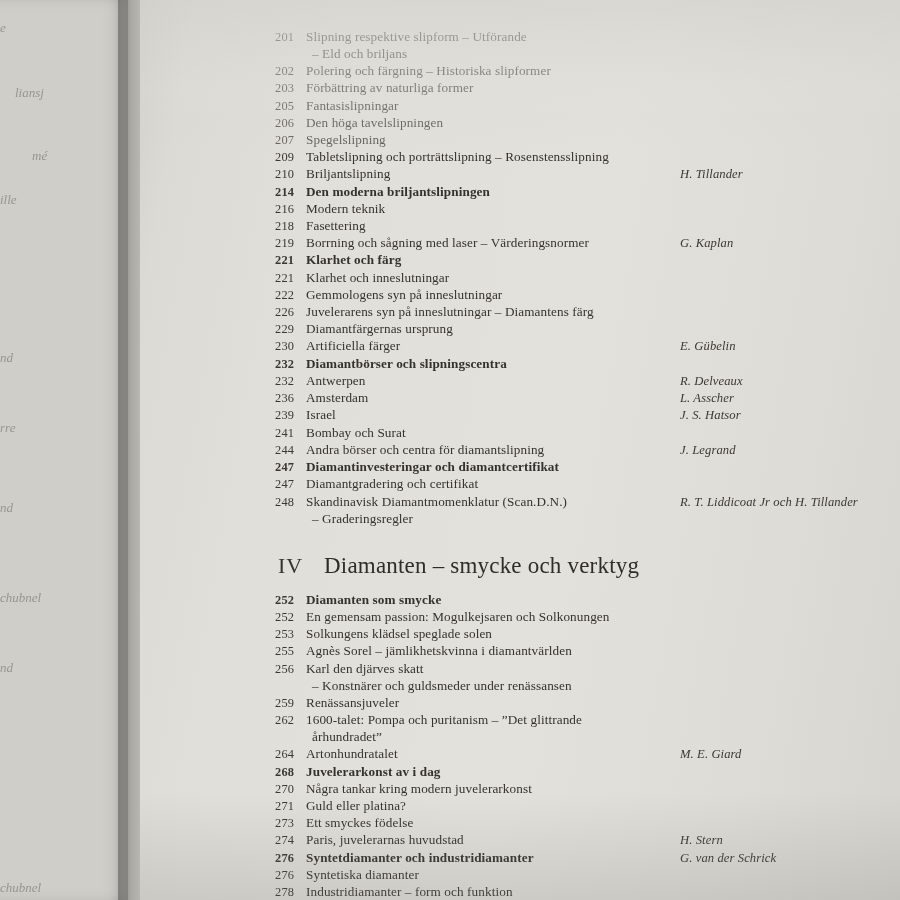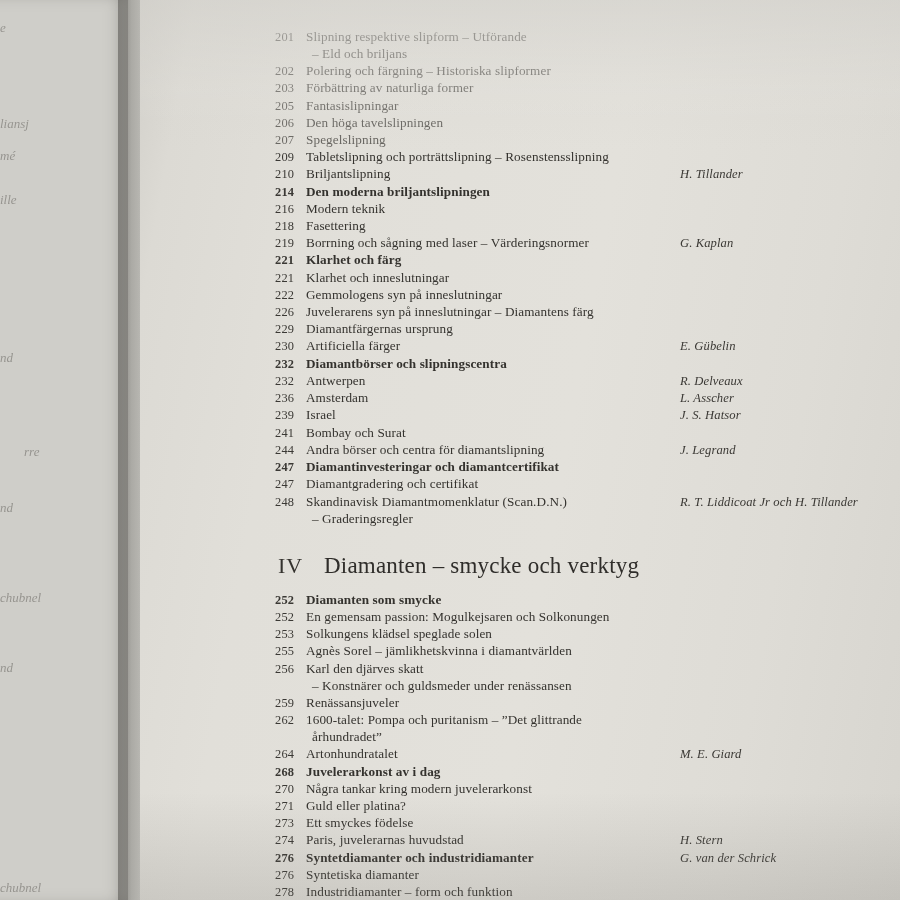--- a/index.html
+++ b/index.html
@@ -158,25 +158,25 @@
     background: linear-gradient(180deg, rgba(205,203,197,0.55) 0%, rgba(215,213,207,0.18) 60%, rgba(255,255,255,0) 100%);
   }
 </style>
 </head>
 <body>
 
 <div id="backdrop"></div>
 
 <div id="left-page">
     <div class="ghost-line" style="top: 20px;">e</div>
-    <div class="ghost-line" style="top: 116px;">liansj</div>
-    <div class="ghost-line" style="top: 148px;">mé</div>
+    <div class="ghost-line" style="top: 85px; padding-left: 15px;">liansj</div>
+    <div class="ghost-line" style="top: 148px; padding-left: 32px;">mé</div>
     <div class="ghost-line" style="top: 192px; font-style: italic;">ille</div>
     <div class="ghost-line" style="top: 350px;">nd</div>
-    <div class="ghost-line" style="top: 444px; padding-left: 24px;">rre</div>
+    <div class="ghost-line" style="top: 420px;">rre</div>
     <div class="ghost-line" style="top: 500px;">nd</div>
     <div class="ghost-line" style="top: 590px;">chubnel</div>
     <div class="ghost-line" style="top: 660px;">nd</div>
     <div class="ghost-line" style="top: 880px;">chubnel</div>
   </div>
 <div id="gutter"></div>
 
 <div id="page">
   <div id="content">
 

